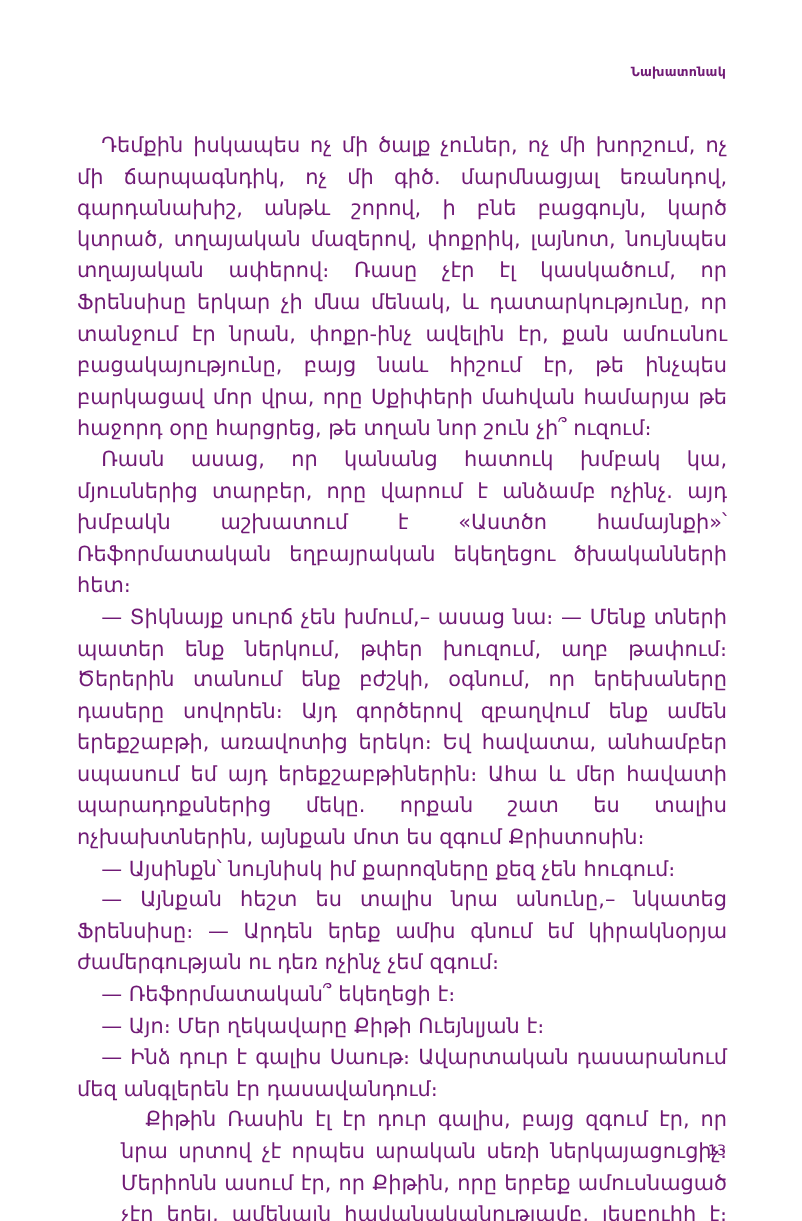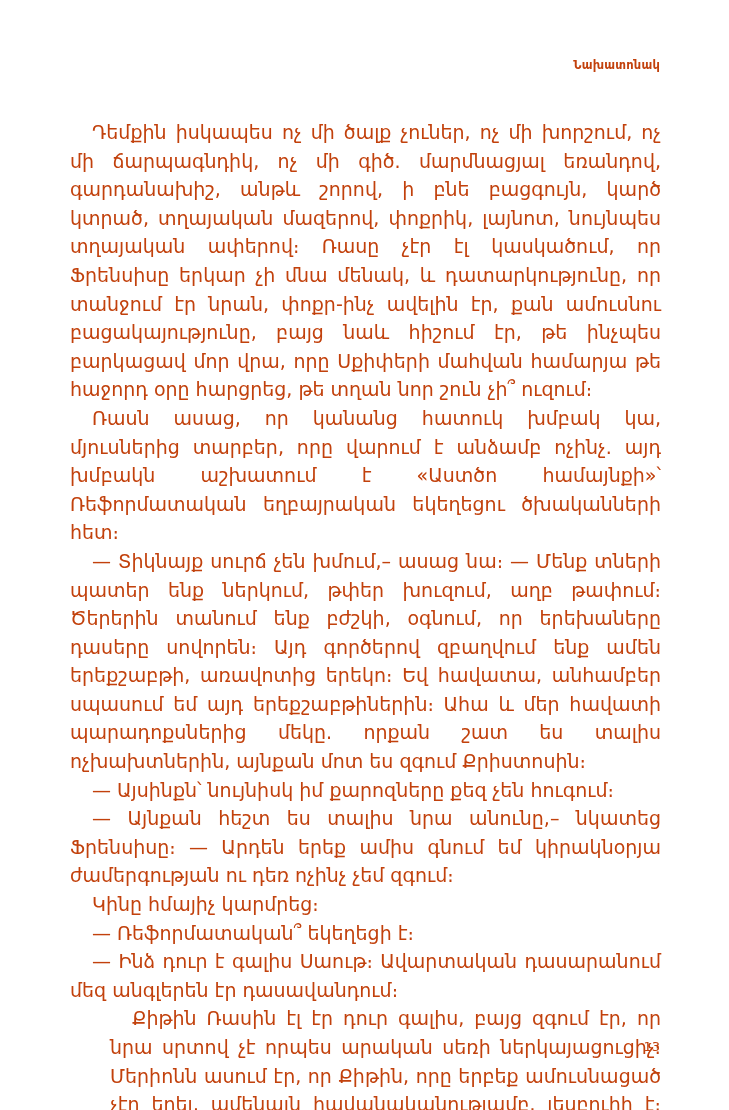--- a/index.html
+++ b/index.html
@@ -9,21 +9,21 @@
   }
 
   .page {
     position: relative;
     width: 729px;
     height: 1110px;
     background: #ffffff;
     overflow: hidden;
     box-sizing: border-box;
     font-family: "DejaVu Sans", "Liberation Sans", sans-serif;
-    color: #c2410c;
+    color: #701a75;
   }
 
   
   .running-head {
     position: absolute;
     top: 60px;
     left: 70px;
     right: 69px;
     text-align: right;
     font-size: 11.5px;
@@ -81,21 +81,21 @@
 <div class="page">
 
   <div class="running-head">Նախատոնակ</div>
 
   <div class="text-body">
     <p class="para">Դեմքին իսկապես ոչ մի ծալք չուներ, ոչ մի խորշում, ոչ մի ճարպագնդիկ, ոչ մի գիծ. մարմնացյալ եռանդով, գարդանախիշ, անթև շորով, ի բնե բաց­գույն, կարծ կտրած, տղայական մազերով, փոքրիկ, լայնոտ, նույնպես տղայական ափերով։ Ռասը չէր էլ կասկածում, որ Ֆրենսիսը երկար չի մնա մենակ, և դատարկությունը, որ տանջում էր նրան, փոքր-ինչ ավելին էր, քան ամուսնու բացակայությունը, բայց նաև հիշում էր, թե ինչպես բարկացավ մոր վրա, որը Սքիփերի մահվան համարյա թե հաջորդ օրը հարցրեց, թե տղան նոր շուն չի՞ ուզում։</p>
     <p class="para">Ռասն ասաց, որ կանանց հատուկ խմբակ կա, մյուսներից տարբեր, որը վարում է անձամբ ոչինչ. այդ խմբակն աշխատում է «Աստծո համայնքի»՝ Ռեֆորմատական եղբայրական եկեղեցու ծխականների հետ։</p>
     <p class="para dialogue">— Տիկնայք սուրճ չեն խմում,– ասաց նա։ — Մենք տների պատեր ենք ներ­կում, թփեր խուզում, աղբ թափում։ Ծերերին տանում ենք բժշկի, օգնում, որ երեխաները դասերը սովորեն։ Այդ գործերով զբաղվում ենք ամեն երեքշաբթի, առավոտից երեկո։ Եվ հավատա, անհամբեր սպասում եմ այդ երեքշաբթիներին։ Ահա և մեր հավատի պարադոքսներից մեկը. որ­քան շատ ես տալիս ոչխախտներին, այնքան մոտ ես զգում Քրիստոսին։</p>
     <p class="para dialogue">— Այսինքն՝ նույնիսկ իմ քարոզները քեզ չեն հուգում։</p>
     <p class="para dialogue">— Այնքան հեշտ ես տալիս նրա անունը,– նկատեց Ֆրենսիսը։ — Արդեն երեք ամիս գնում եմ կիրակնօրյա ժամերգության ու դեռ ոչինչ չեմ զգում։</p>
-    <p class="para">Կինը հմայիչ կարմրեց։</p>
     <p class="para dialogue">— Ռեֆորմատական՞ եկեղեցի է։</p>
+    <p class="para dialogue">— Այո։ Մեր ղեկավարը Քիթի Ուեյնլյան է։</p>
     <p class="para dialogue">— Ինձ դուր է գալիս Սաութ։ Ավարտական դասարանում մեզ անգլերեն էր դասավանդում։</p>
     <p class="para">Քիթին Ռասին էլ էր դուր գալիս, բայց զգում էր, որ նրա սրտով չէ որպես արական սեռի ներկայացուցիչ։ Մերիոնն ասում էր, որ Քիթին, որը երբեք ամուսնացած չէր եղել, ամենայն հավանականությամբ, լեսբուհի է։ Երկու շաբաթը մեկ Սաութ Սայդ գնալիս՝ նա փայտահատի պես էր հագնվում և արագորեն սեփականացրեց Ֆրենսիսին՝ պնդելով, որ նա այնտեղ մեկնի</p>
   </div>
 
   <div class="folio">13</div>
 
 </div>
 
 </body></html>

